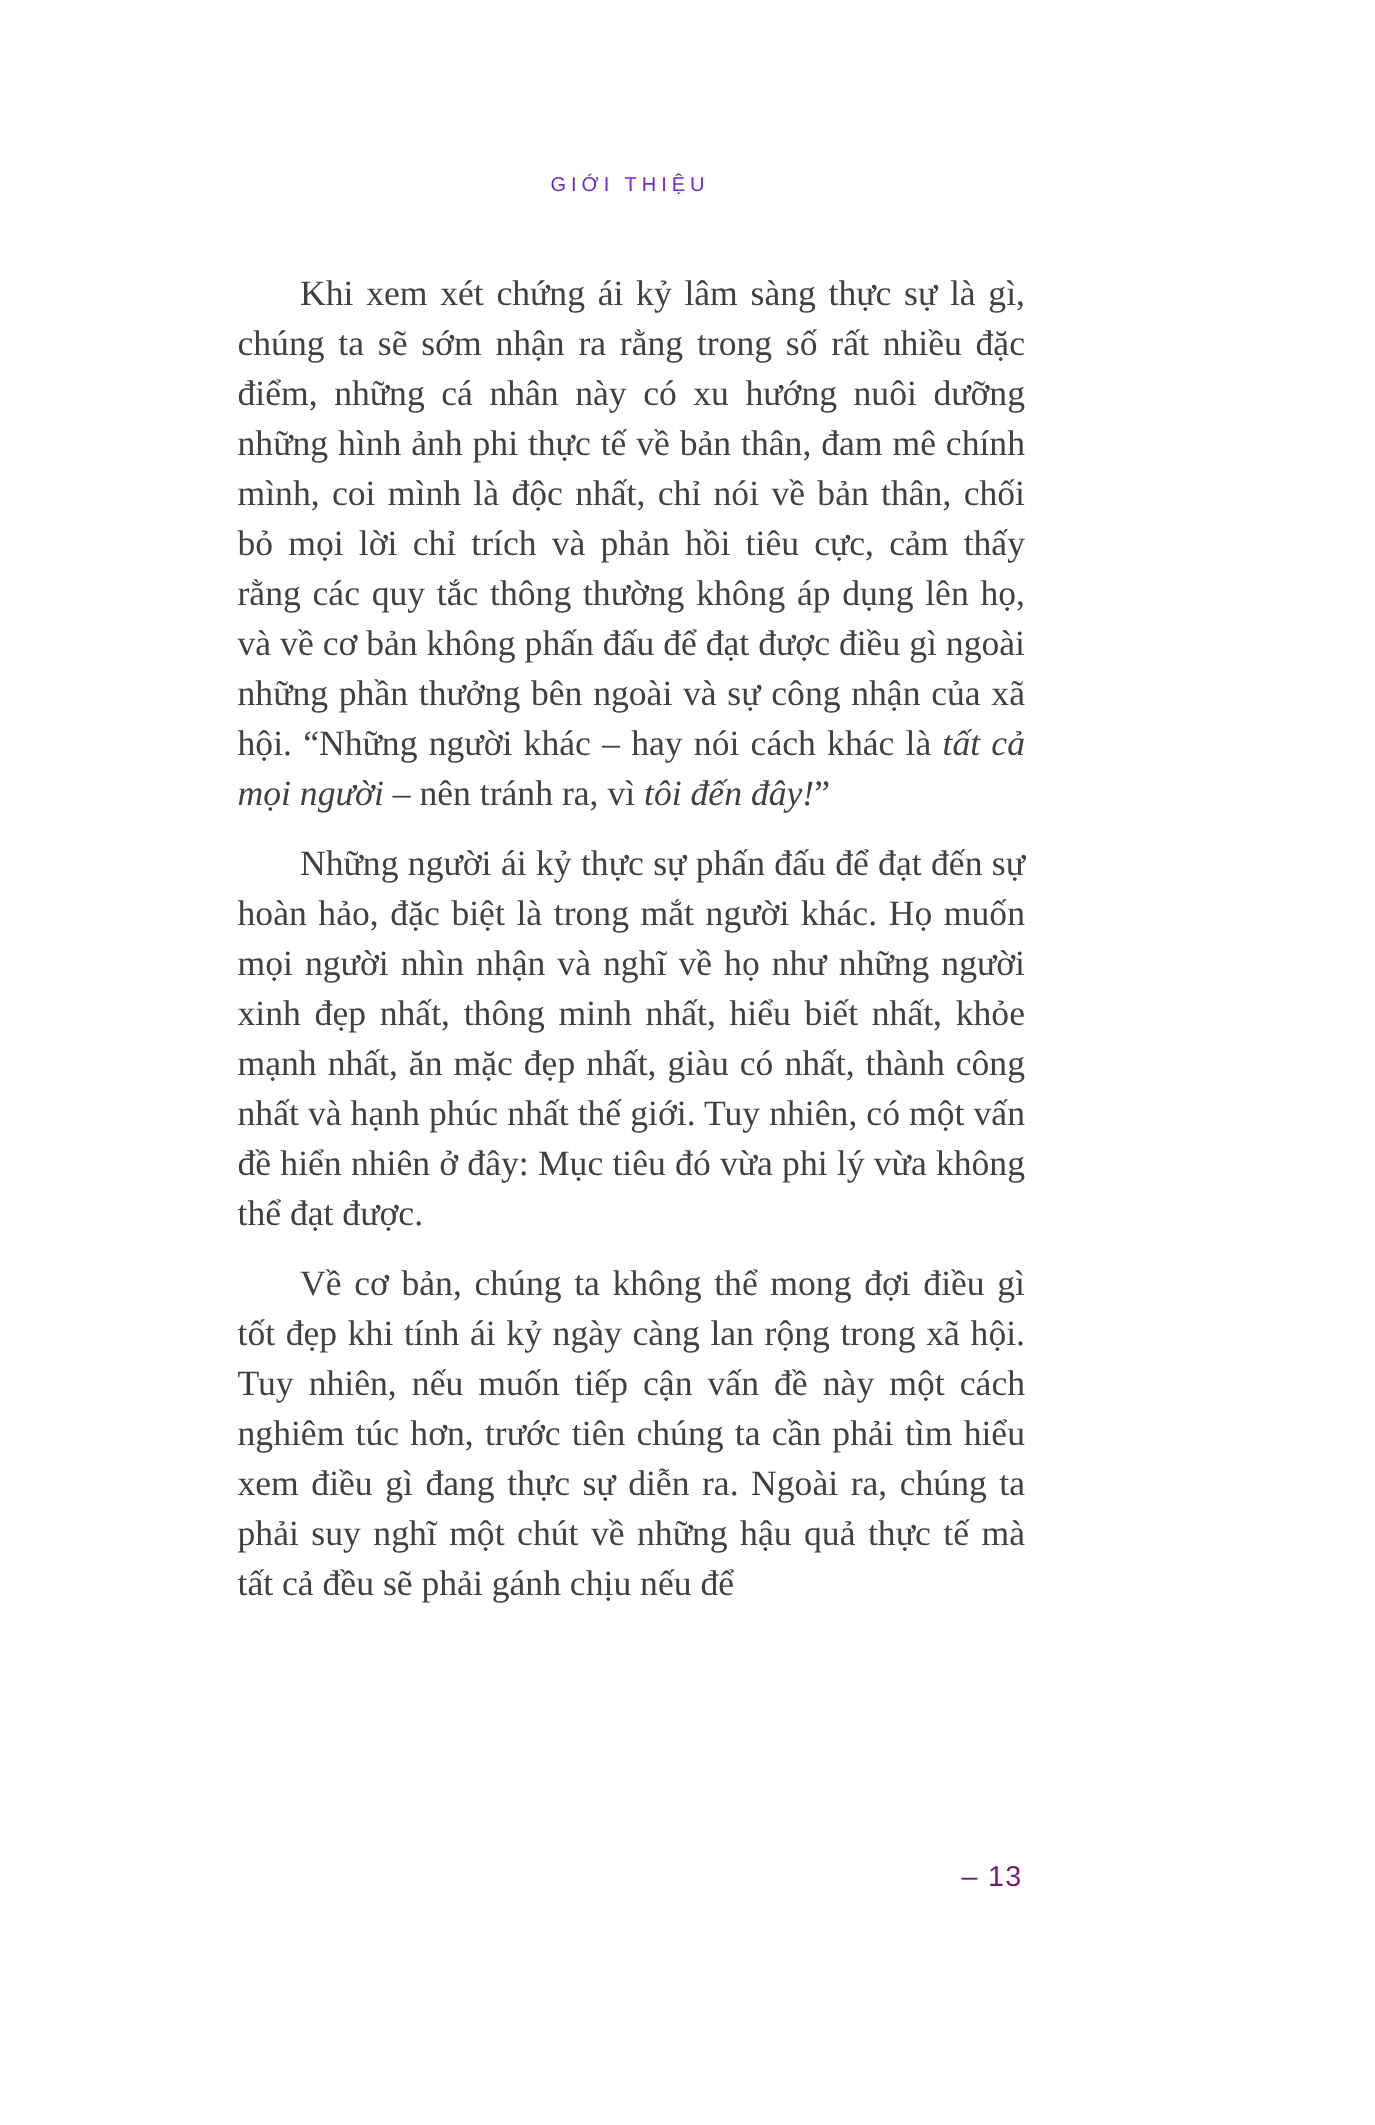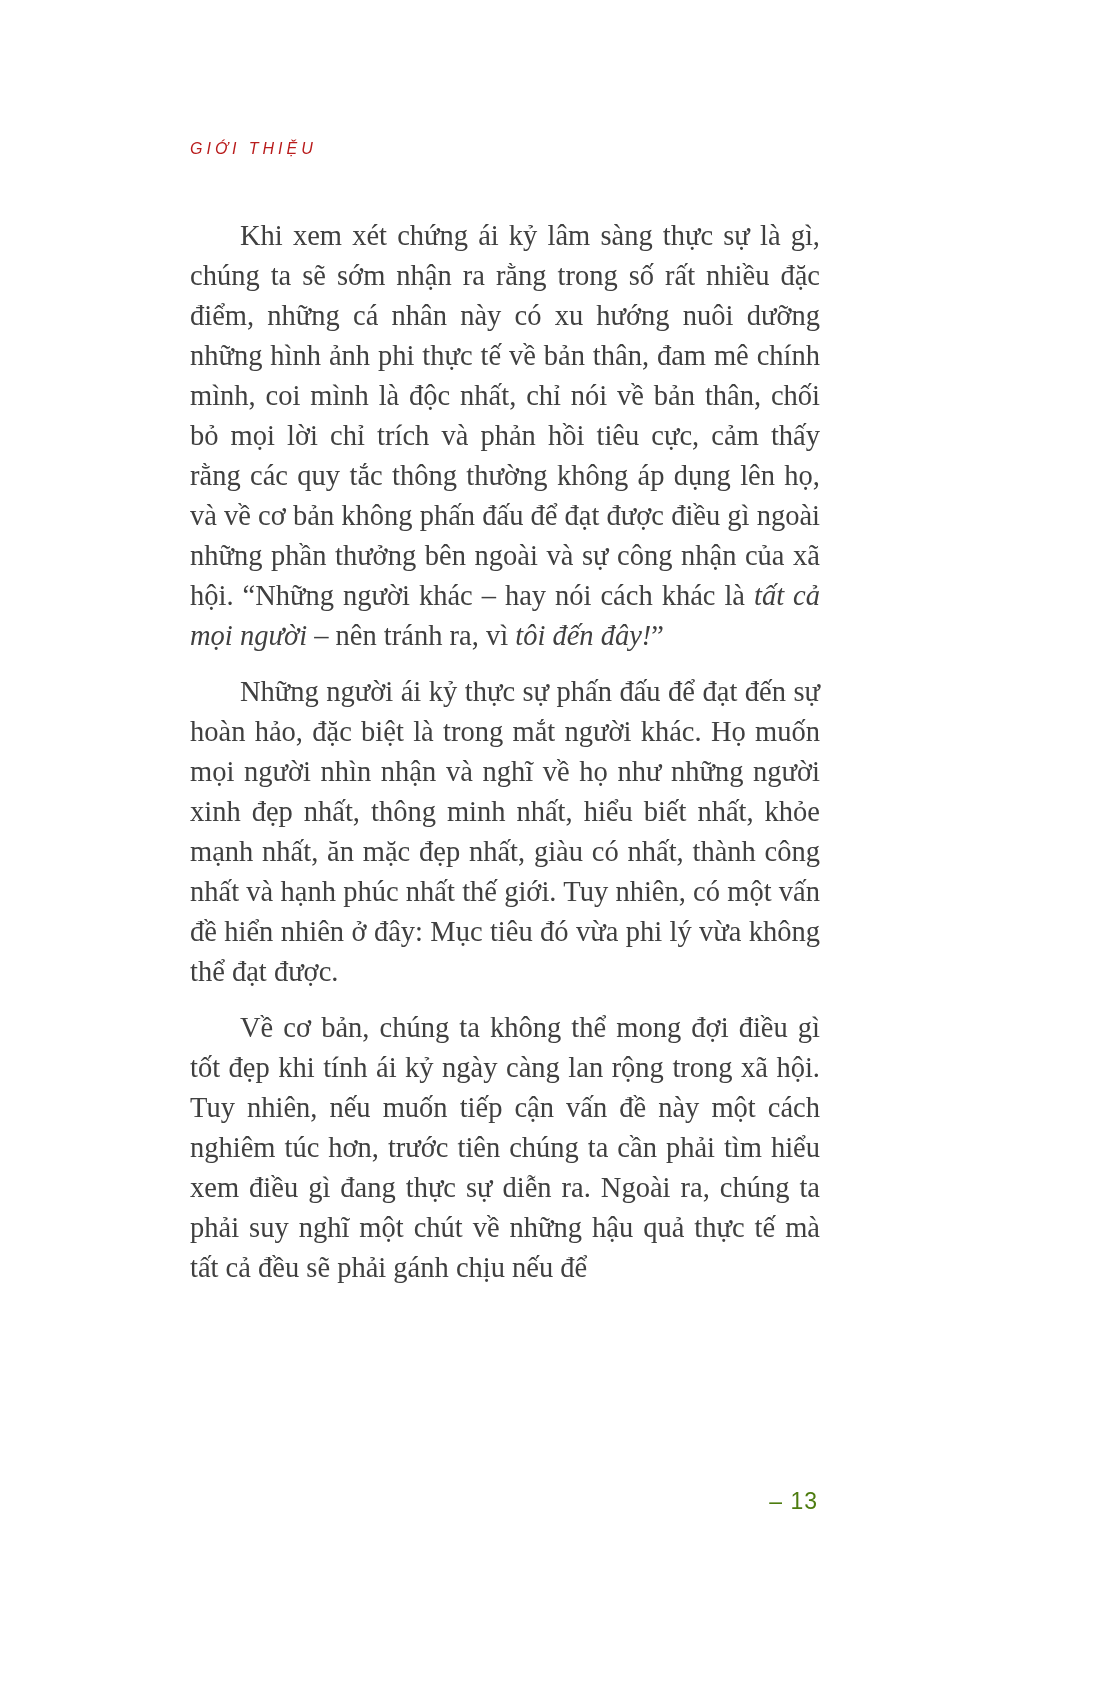--- a/index.html
+++ b/index.html
@@ -12,27 +12,26 @@
     width: 1100px;
     height: 1700px;
     background: #ffffff;
     overflow: hidden;
   }
   .running-header {
     position: absolute;
     top: 140px;
     left: 190px;
     width: 628px;
-    text-align: left;
+    text-align: center;
     font-family: "Liberation Sans", "DejaVu Sans", sans-serif;
     font-size: 16px;
     letter-spacing: 4px;
-    color: #b91c1c;
+    color: #6d28d9;
     font-weight: 400;
-    font-style: italic;
   }
   .body-text {
     position: absolute;
     top: 216px;
     left: 190px;
     width: 630px;
     font-family: "Liberation Serif", "DejaVu Serif", serif;
     font-size: 28.5px;
     line-height: 40px;
     color: #404040;
@@ -47,21 +46,21 @@
   }
   .page-number {
     position: absolute;
     top: 1488px;
     left: 190px;
     width: 628px;
     text-align: right;
     font-family: "Liberation Sans", "DejaVu Sans", sans-serif;
     font-size: 23px;
     letter-spacing: 1px;
-    color: #4d7c0f;
+    color: #701a75;
   }
 </style>
 </head>
 <body>
 
 <div class="page">
   <div class="running-header">GIỚI THIỆU</div>
 
   <div class="body-text">
       <p><span>Khi xem xét chứng ái kỷ lâm sàng thực sự là gì, chúng ta sẽ sớm nhận ra rằng trong số rất nhiều đặc điểm, những cá nhân này có xu hướng nuôi dưỡng những hình ảnh phi thực tế về bản thân, đam mê chính mình, coi mình là độc nhất, chỉ nói về bản thân, chối bỏ mọi lời chỉ trích và phản hồi tiêu cực, cảm thấy rằng các quy tắc thông thường không áp dụng lên họ, và về cơ bản không phấn đấu để đạt được điều gì ngoài những phần thưởng bên ngoài và sự công nhận của xã hội. “Những người khác – hay nói cách khác là </span><em>tất cả mọi người</em><span> – nên tránh ra, vì </span><em>tôi đến đây!</em><span>”</span></p>

